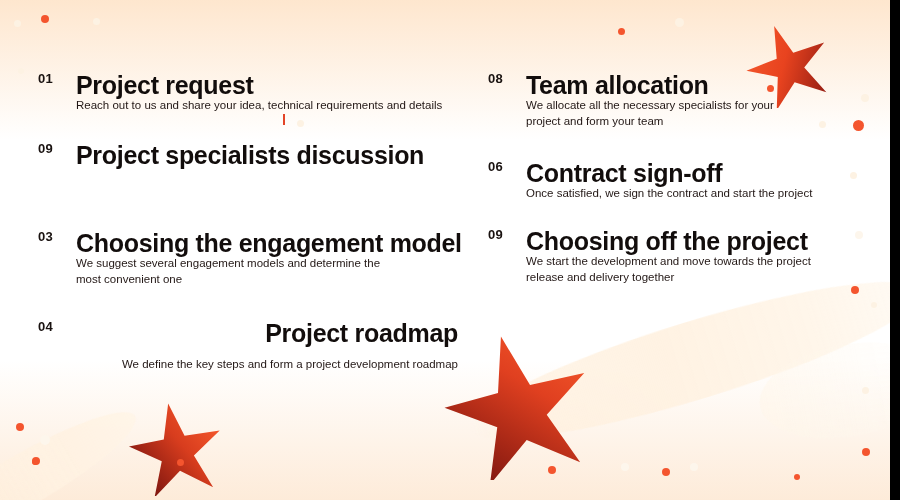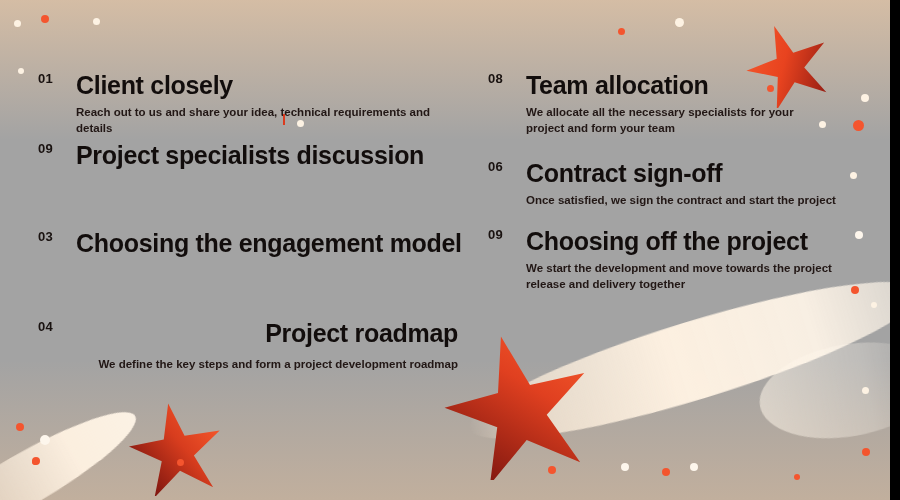--- a/index.html
+++ b/index.html
@@ -23,21 +23,21 @@
   }
 
   
   #canvas {
     position: absolute;
     left: 0;
     top: 0;
     width: 890px;
     height: 500px;
     overflow: hidden;
-    background: #a3a3a3;
+    background: #ffffff;
   }
 
   #right-gutter {
     position: absolute;
     right: 0;
     top: 0;
     width: 10px;
     height: 500px;
     background: #000;
   }
@@ -174,24 +174,24 @@
     font-weight: bold;
     color: #120d0c;
     line-height: 1.05;
     letter-spacing: -0.3px;
     margin: 0;
     white-space: nowrap;
   }
 
   .step-desc {
     font-size: 11.5px;
-    font-weight: bold;
+    font-weight: normal;
     color: #221715;
     line-height: 1.38;
-    margin: 7px 0 0 0;
+    margin: 0 0 0 0;
     white-space: pre-line;
   }
 
   
   #text-caret {
     position: absolute;
     width: 2px;
     height: 11px;
     background: #e03010;
     left: 283px;
@@ -276,36 +276,38 @@
         <div class="dot" style="left: 32px; top: 459px; width: 6px; height: 6px; background: rgb(244, 85, 46);"></div>
       </div>
 
     <div id="content">
 
       <div class="col" id="col-left">
 
         <div class="step" style="top:72px;">
           <div class="step-num">01</div>
           <div class="step-body">
-            <h2 class="step-title">Client closely</h2>
+            <h2 class="step-title">Project request</h2>
             <p class="step-desc">Reach out to us and share your idea, technical requirements and details</p>
           </div>
         </div>
 
         <div class="step" style="top:142px;">
           <div class="step-num">09</div>
           <div class="step-body">
             <h2 class="step-title">Project specialists discussion</h2>
           </div>
         </div>
 
         <div class="step" style="top:230px;">
           <div class="step-num">03</div>
           <div class="step-body">
             <h2 class="step-title">Choosing the engagement model</h2>
+            <p class="step-desc">We suggest several engagement models and determine the
+most convenient one</p>
           </div>
         </div>
 
         <div class="step" style="top:320px;text-align:right;">
           <div class="step-num">04</div>
           <div class="step-body">
             <h2 class="step-title">Project roadmap</h2>
             <p class="step-desc" style="margin-top:11px;">We define the key steps and form a project development roadmap</p>
           </div>
         </div>

